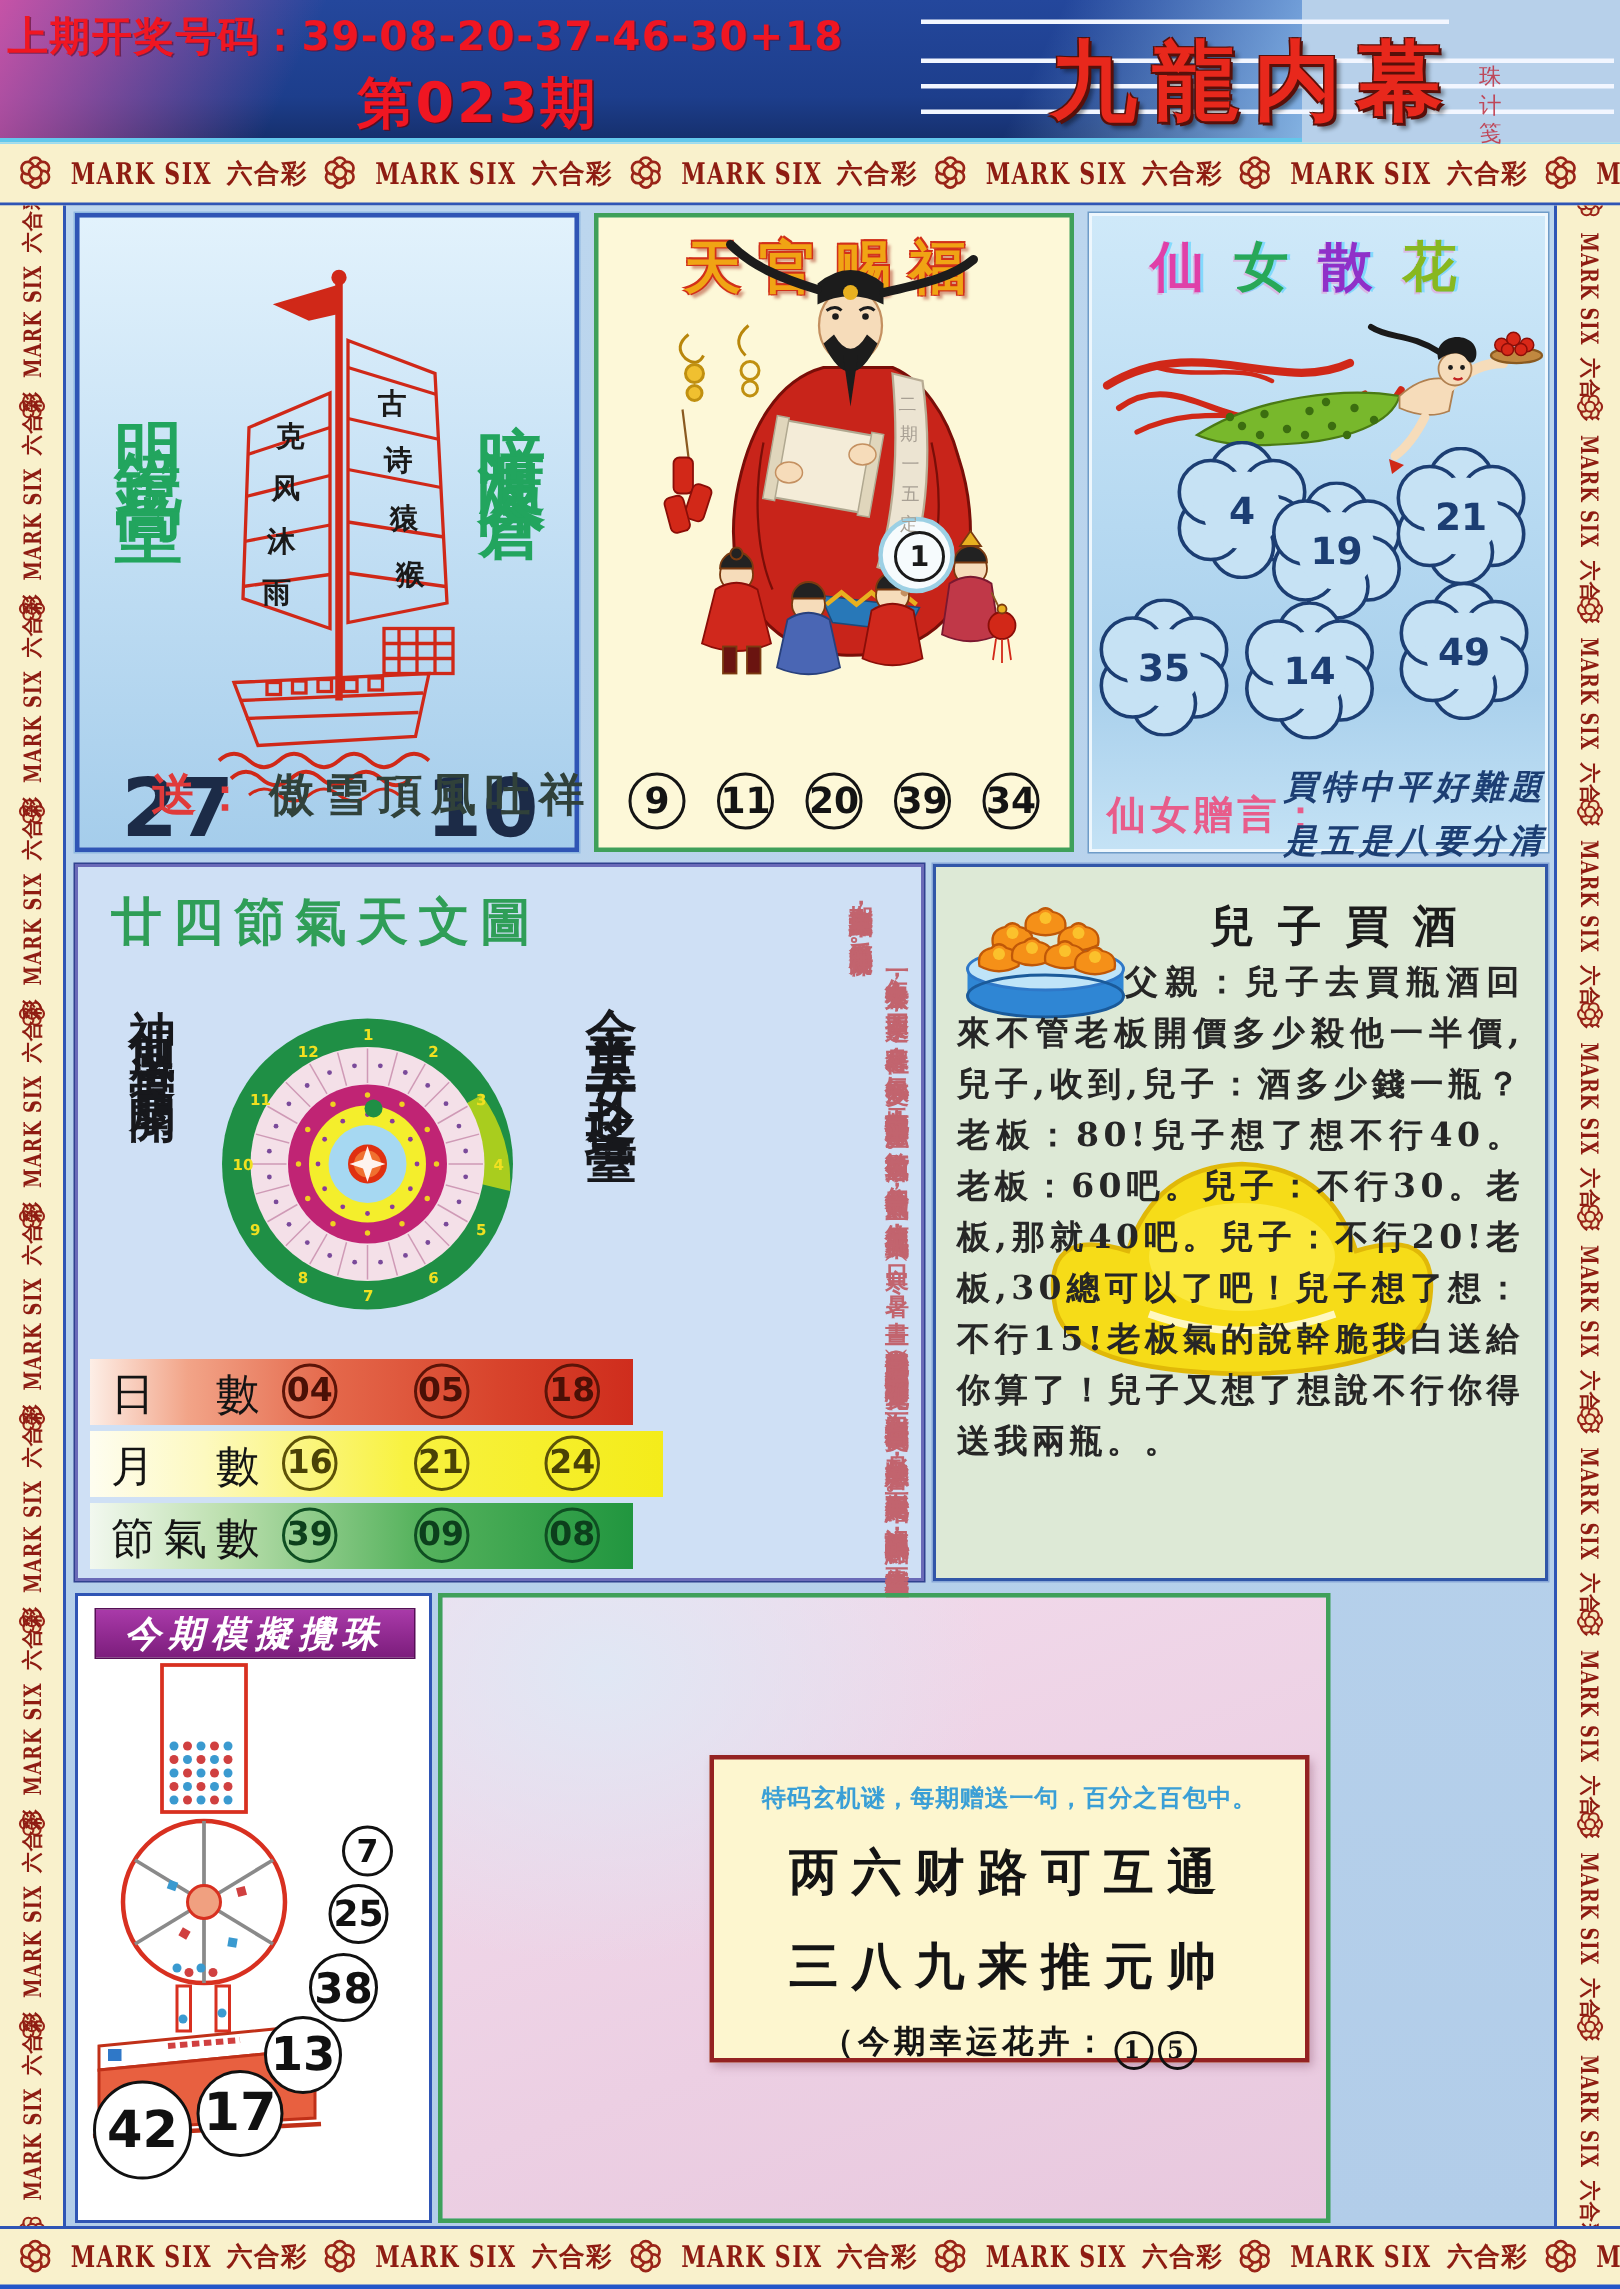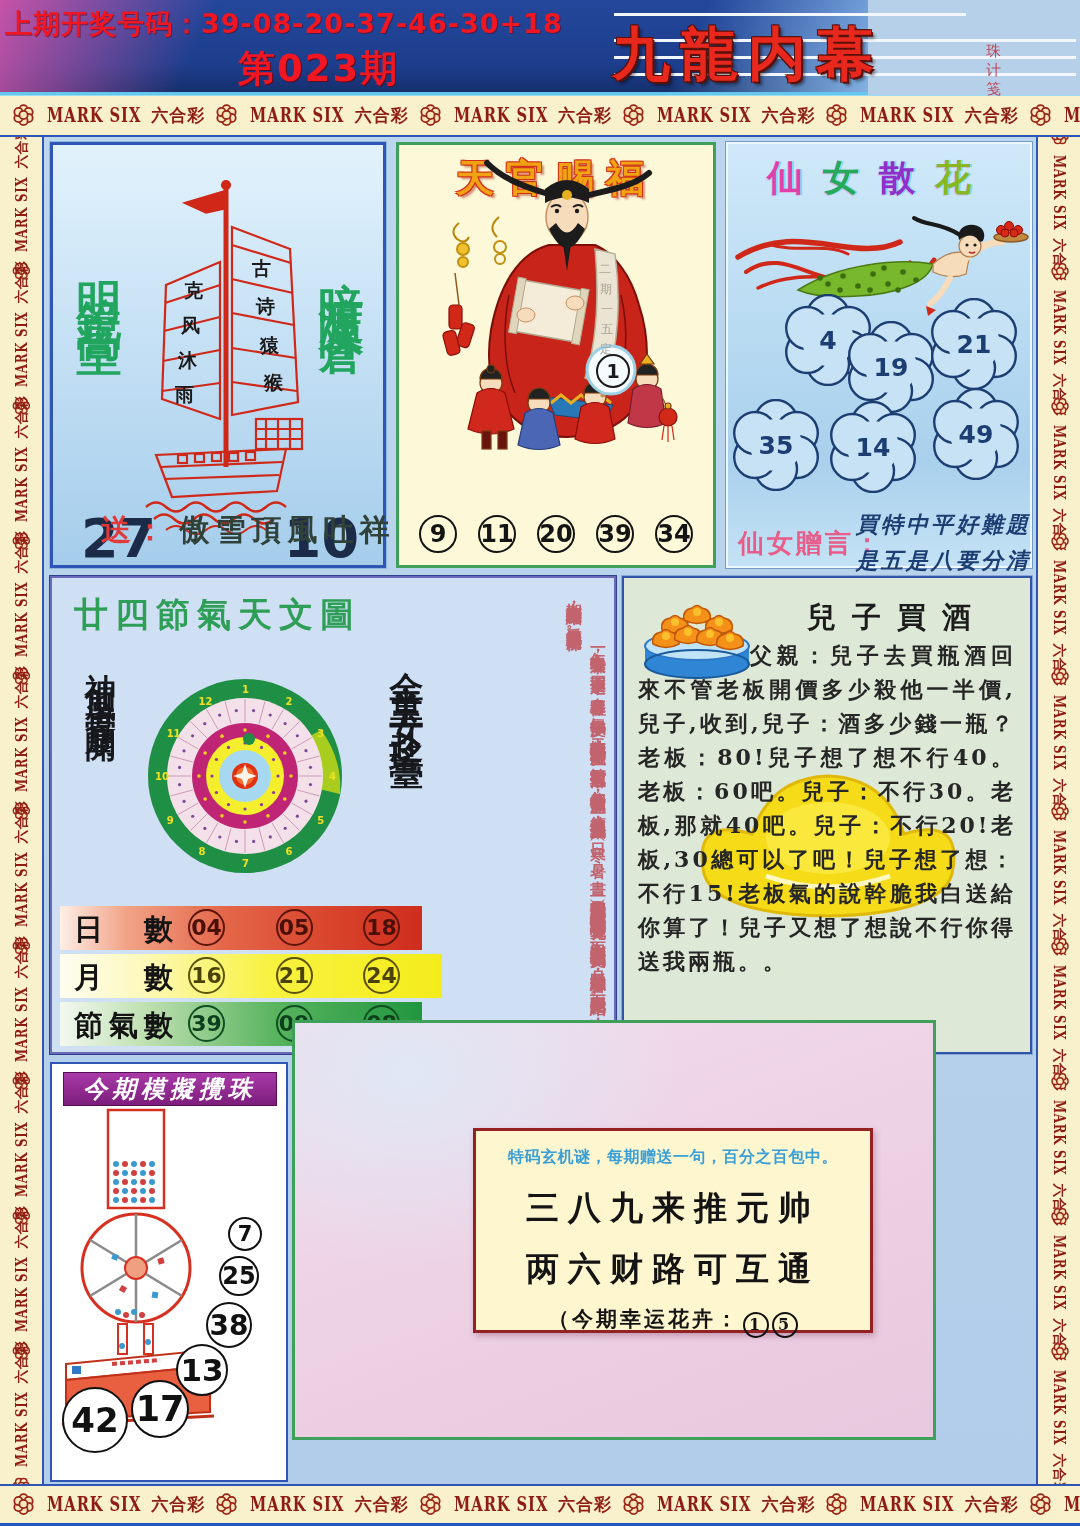--- a/index.html
+++ b/index.html
@@ -24,21 +24,21 @@
   .hline4{left:614px;top:73px;width:462px;}
   .prev-draw{
     position:absolute;left:5px;top:6px;font-size:27px;font-weight:bold;color:#f01622;
     letter-spacing:1px;text-shadow:1px 1px 0 rgba(90,10,40,.6);white-space:nowrap;
   }
   .issue{
     position:absolute;left:238px;top:44px;font-size:37px;font-weight:bold;color:#f01622;
     letter-spacing:2px;text-shadow:1px 1px 0 #5a0c20;
   }
   .main-title{
-    position:absolute;left:612px;top:16px;width:360px;text-align:left;
+    position:absolute;left:612px;top:16px;width:360px;text-align:right;
     font-family:"DejaVu Serif","Liberation Serif",serif;
     font-size:58px;font-weight:bold;color:#e8281c;letter-spacing:10px;z-index:2;
     text-shadow:2px 2px 0 #58100a,-1px -1px 0 #58100a,1px -1px 0 #58100a,-1px 1px 0 #58100a,4px 4px 3px rgba(0,0,0,.4);
   }
   .corner-note{position:absolute;left:986px;top:42px;font-size:15px;color:#c03040;opacity:.85;z-index:3;letter-spacing:2px;}
   
   .strip{position:absolute;background:#f9f1cc;overflow:hidden;box-sizing:border-box;}
   .strip-h{left:0;width:1080px;height:42px;display:flex;align-items:center;justify-content:space-between;padding:0 6px;}
   #strip-top{top:95px;border-bottom:2px solid #2f55b5;border-top:1px solid #9adcf2;}
   #strip-bottom{top:1484px;border-top:2px solid #2f55b5;border-bottom:3px solid #2456c8;}
@@ -139,21 +139,21 @@
     position:absolute;left:352px;top:12px;width:206px;height:452px;
     writing-mode:vertical-rl;text-indent:48px;
     font-family:"DejaVu Serif","Liberation Serif",serif;font-weight:600;
     font-size:16px;line-height:24px;letter-spacing:1px;color:#c2646e;
   }
   .trow{position:absolute;left:8px;width:362px;height:44px;}
   .trow-day{top:328px;background:linear-gradient(90deg,#fdeee6 0%,#f2a488 18%,#e4674a 45%,#d8442c 75%,#cf2d1d 100%);}
   .trow-month{top:376px;background:linear-gradient(90deg,#fefdf0 0%,#fdf9c0 20%,#f8f240 55%,#f4ec1a 100%);padding-left:20px;}
   .trow-term{top:424px;background:linear-gradient(90deg,#f2f8ef 0%,#bcdfae 25%,#57b35e 60%,#21963f 100%);}
   .trow-label{position:absolute;left:14px;top:4px;font-family:"DejaVu Serif","Liberation Serif",serif;
-    font-weight:bold;font-size:29px;color:#141414;letter-spacing:6px;white-space:nowrap;}
+    font-weight:normal;font-size:29px;color:#141414;letter-spacing:6px;white-space:nowrap;}
   .tcircles{position:absolute;left:128px;top:3px;width:212px;display:flex;justify-content:space-between;}
   .tcircle{width:37px;height:37px;border-radius:50%;box-sizing:border-box;
     display:flex;align-items:center;justify-content:center;font-size:22px;font-weight:bold;}
   .trow-day .tcircle{border:2.5px solid #5c1408;color:#4a1006;}
   .trow-month .tcircle{border:2.5px solid #5c5208;color:#4a4206;}
   .trow-term .tcircle{border:2.5px solid #0f4f22;color:#0c3f1c;}
   
   .story-panel{
     left:622px;top:576px;width:410px;height:478px;
     border:2px solid #3156a8;outline:1px solid #89a8d8;background:#dde9d6;
@@ -180,21 +180,21 @@
   .simnum{position:absolute;border:2.5px solid #111;border-radius:50%;background:#fff;
     display:flex;align-items:center;justify-content:center;font-weight:bold;color:#111;box-sizing:border-box;z-index:3;}
   .simnum:nth-of-type(1){left:176px;top:153px;width:34px;height:34px;font-size:21px;}
   .simnum:nth-of-type(2){left:167px;top:192px;width:40px;height:40px;font-size:24px;}
   .simnum:nth-of-type(3){left:154px;top:238px;width:46px;height:46px;font-size:28px;}
   .simnum:nth-of-type(4){left:124px;top:280px;width:52px;height:52px;font-size:31px;}
   .simnum:nth-of-type(5){left:79px;top:316px;width:58px;height:58px;font-size:35px;}
   .simnum:nth-of-type(6){left:10px;top:323px;width:66px;height:66px;font-size:34px;text-align:center;}
   
   .mys-panel{
-    left:292px;top:1020px;width:644px;height:420px;border:3px solid #3fa05a;
+    left:292px;top:1062px;width:595px;height:420px;border:3px solid #3fa05a;
     background:
       radial-gradient(ellipse at 18% 12%, rgba(223,232,245,.95) 0%, rgba(223,232,245,0) 38%),
       linear-gradient(160deg,#f2dcec 0%,#eccfe3 60%,#e8c8de 100%);
   }
   .mys-box{
     position:absolute;left:178px;top:105px;width:400px;height:205px;
     border:3px solid #942222;background:#fdf6cf;text-align:center;
     box-shadow:2px 3px 6px rgba(120,60,90,.35);box-sizing:border-box;
   }
   .mys-intro{margin-top:16px;font-size:16px;font-weight:bold;color:#3a9fd6;letter-spacing:.5px;}
@@ -1216,19 +1216,19 @@
       <div class="simnum">38</div>
       <div class="simnum">13</div>
       <div class="simnum">17</div>
       <div class="simnum">42</div>
     </div>
 </div>
 
 <div class="panel mys-panel">
   <div class="mys-box">
     <div class="mys-intro">特码玄机谜，每期赠送一句，百分之百包中。</div>
+    <div class="mys-line mys-line2">两六财路可互通</div>
     <div class="mys-line mys-line1">三八九来推元帅</div>
-    <div class="mys-line mys-line2">两六财路可互通</div>
     <div class="mys-footer">
       <span>（今期幸运花卉：</span><span><span class="lucky">1</span><span class="lucky">5</span></span>
     </div>
   </div>
 </div>
 
 </body></html>

